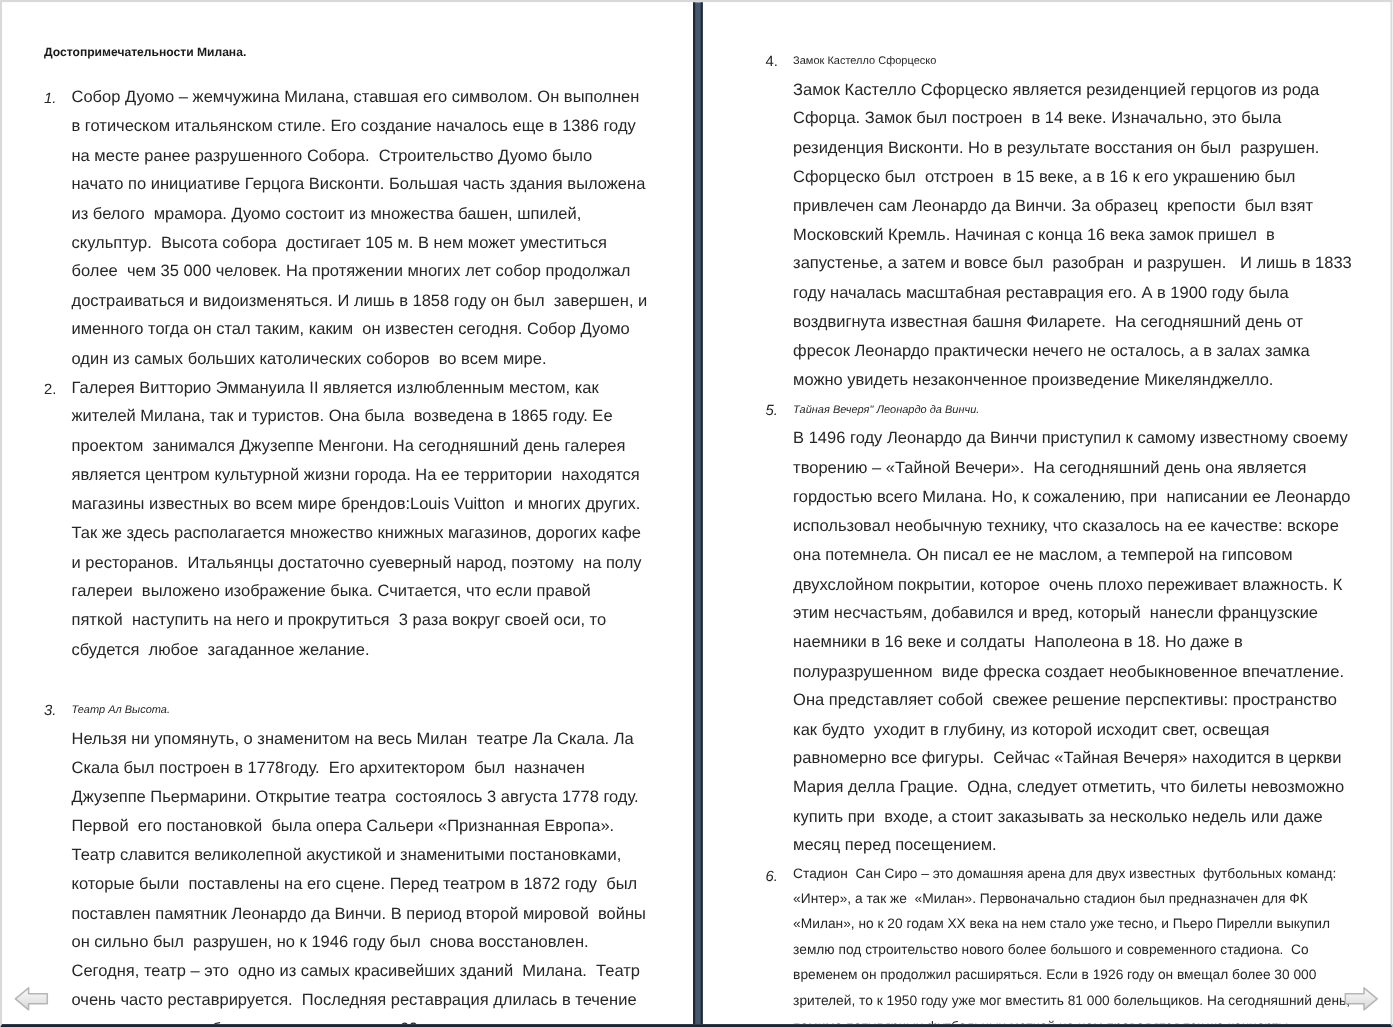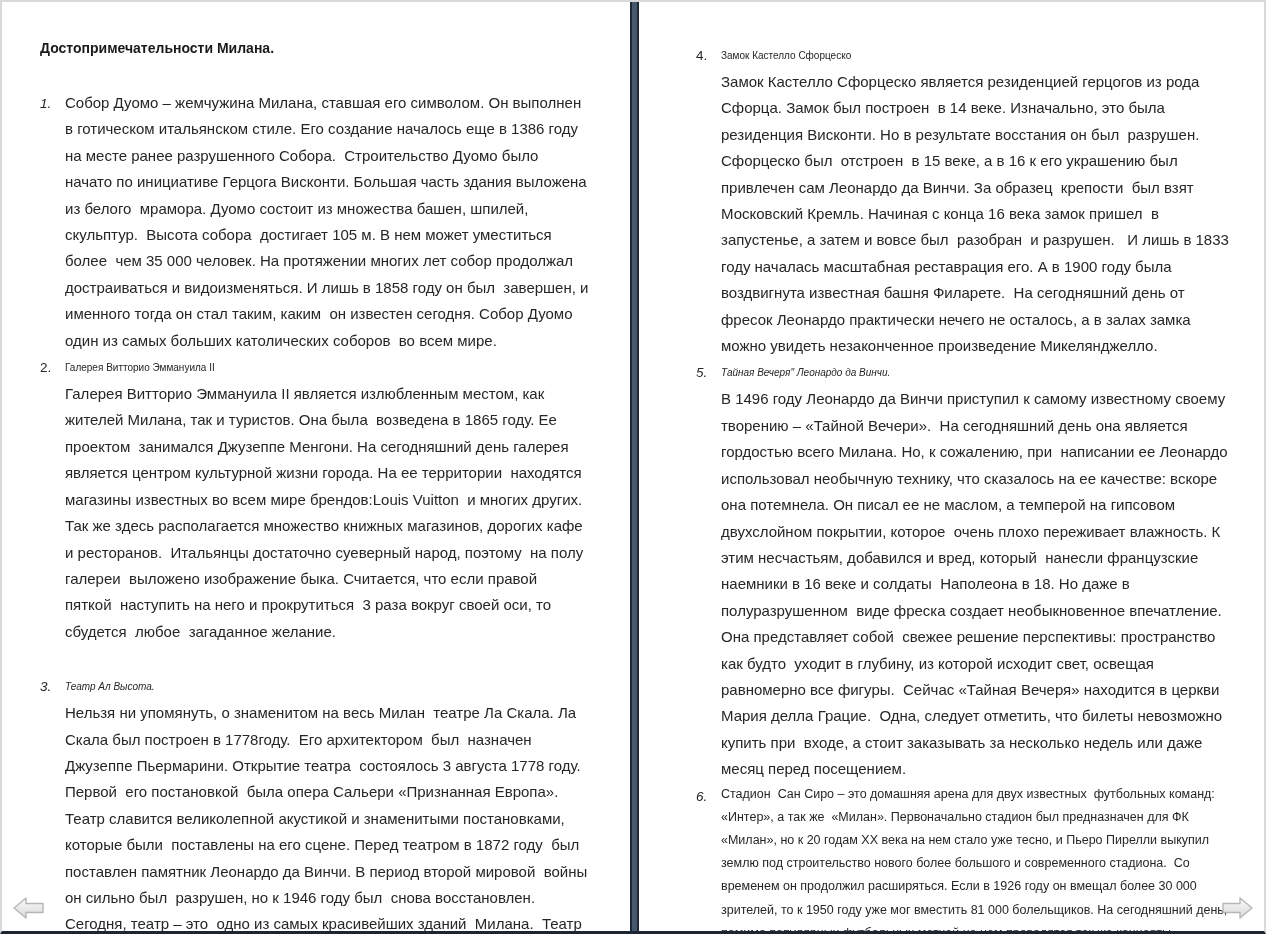--- a/index.html
+++ b/index.html
@@ -31,24 +31,24 @@
   .page.right { flex: 1;      padding: 40px 30px 0 57px; }
   .divider {
     width: 5px;
     height: 100%;
     background: #47586c;
     border-left: 2px solid #1d2936;
     border-right: 2px solid #1d2936;
     flex: none;
   }
   .doc-title {
-    font-size: 14px;
+    font-size: 11px;
     font-weight: bold;
     line-height: 26px;
-    margin-bottom: 29px;
+    margin-bottom: 15px;
     color: #1a1a1a;
   }
   .item { display: flex; }
   .item .num {
     flex: none;
     width: 25px;
     font-size: 13.5px;
     line-height: 26px;
     padding-top: 1px;
   }
@@ -96,21 +96,20 @@
     <div class="item italic">
       <div class="num">1.</div>
       <div class="content">
         <div class="body">Собор Дуомо – жемчужина Милана, ставшая его символом. Он выполнен в готическом итальянском стиле. Его создание началось еще в 1386 году на месте ранее разрушенного Собора.  Строительство Дуомо было  начато по инициативе Герцога Висконти. Большая часть здания выложена  из белого  мрамора. Дуомо состоит из множества башен, шпилей, скульптур.  Высота собора  достигает 105 м. В нем может уместиться более  чем 35 000 человек. На протяжении многих лет собор продолжал достраиваться и видоизменяться. И лишь в 1858 году он был  завершен, и именного тогда он стал таким, каким  он известен сегодня. Собор Дуомо один из самых больших католических соборов  во всем мире.</div>
       </div>
     </div>
 
     <div class="item">
       <div class="num">2.</div>
       <div class="content">
-        <div class="heading">Галерея Витторио Эммануила II</div>
         <div class="body">Галерея Витторио Эммануила II является излюбленным местом, как жителей Милана, так и туристов. Она была  возведена в 1865 году. Ее проектом  занимался Джузеппе Менгони. На сегодняшний день галерея является центром культурной жизни города. На ее территории  находятся магазины известных во всем мире брендов:Louis Vuitton  и многих других. Так же здесь располагается множество книжных магазинов, дорогих кафе и ресторанов.  Итальянцы достаточно суеверный народ, поэтому  на полу галереи  выложено изображение быка. Считается, что если правой  пяткой  наступить на него и прокрутиться  3 раза вокруг своей оси, то сбудется  любое  загаданное желание.</div>
       </div>
     </div>
 
     <div class="item italic gap-top">
       <div class="num">3.</div>
       <div class="content">
         <div class="heading">Театр Ал Высота.</div>
         <div class="body">Нельзя ни упомянуть, о знаменитом на весь Милан  театре Ла Скала. Ла Скала был построен в 1778году.  Его архитектором  был  назначен Джузеппе Пьермарини. Открытие театра  состоялось 3 августа 1778 году. Первой  его постановкой  была опера Сальери «Признанная Европа». Театр славится великолепной акустикой и знаменитыми постановками, которые были  поставлены на его сцене. Перед театром в 1872 году  был  поставлен памятник Леонардо да Винчи. В период второй мировой  войны он сильно был  разрушен, но к 1946 году был  снова восстановлен. Сегодня, театр – это  одно из самых красивейших зданий  Милана.  Театр очень часто реставрируется.  Последняя реставрация длилась в течение трех лет, и на нее было  затрачено свыше 60 млн. евро.</div>
       </div>

